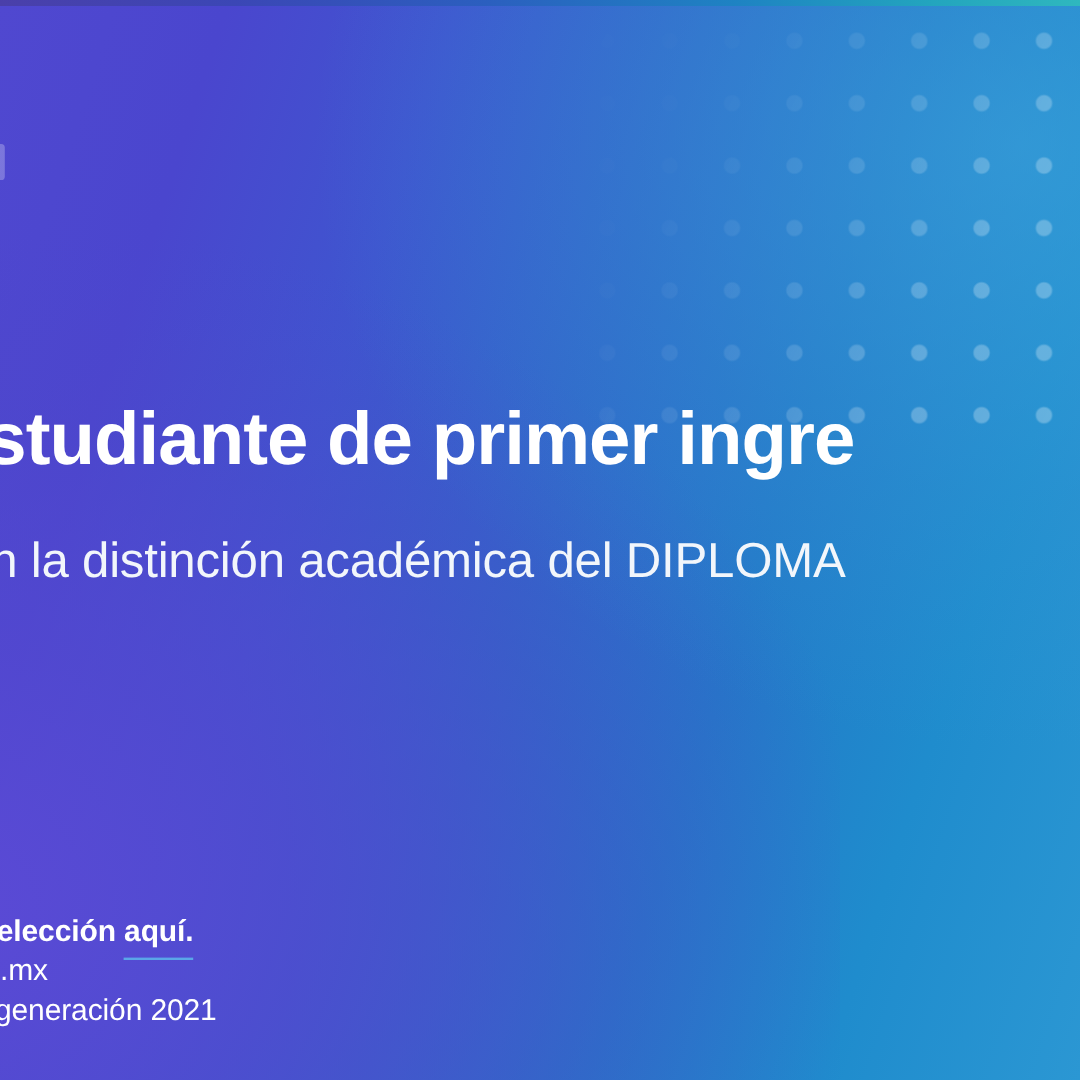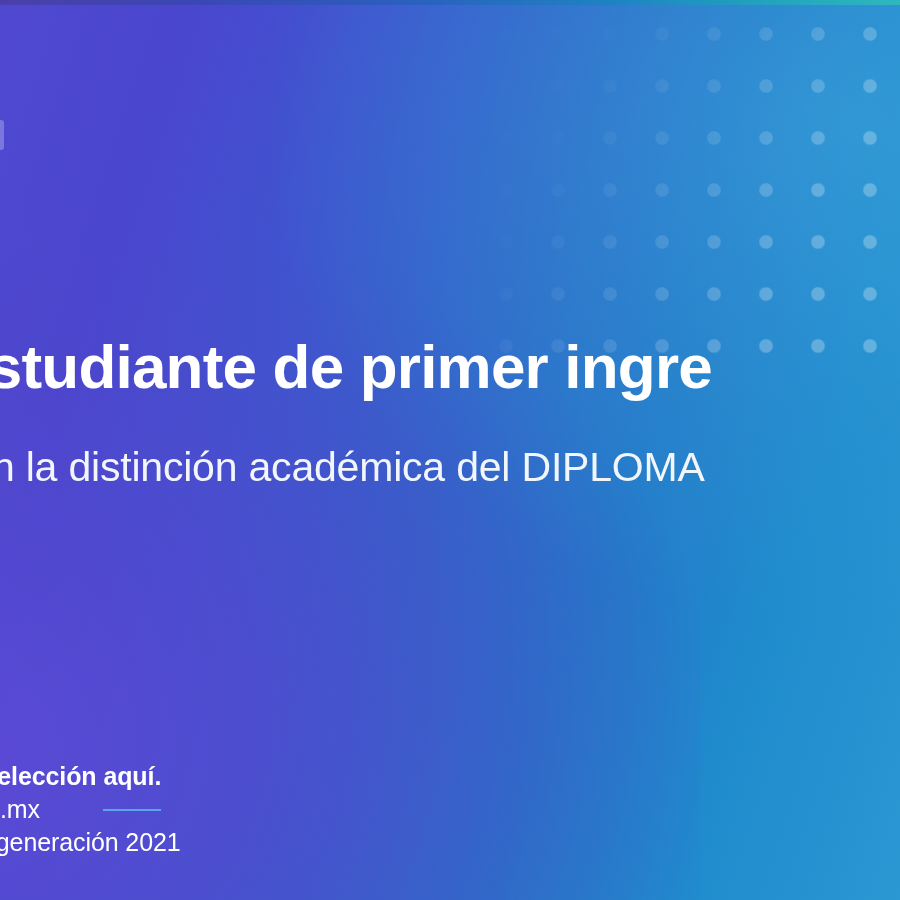--- a/index.html
+++ b/index.html
@@ -161,21 +161,21 @@
   }
 
   .foot-line.bold {
     font-weight: 700;
   }
 
   .foot-link {
     color: #ffffff;
     text-decoration: none;
     border-bottom: 2px solid #5aa6e8;
-    padding-bottom: 19px;
+    padding-bottom: 8px;
   }
 </style>
 </head>
 <body>
 
 <div id="banner">
 
   <div class="bloom-left"></div>
   <div class="bloom-right"></div>
   <div class="top-edge"></div>

